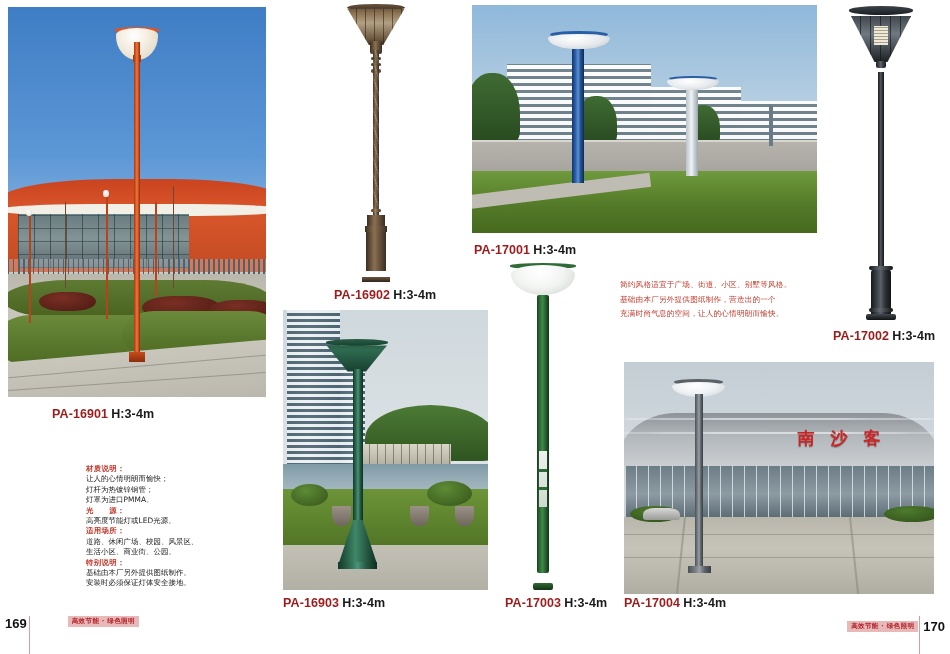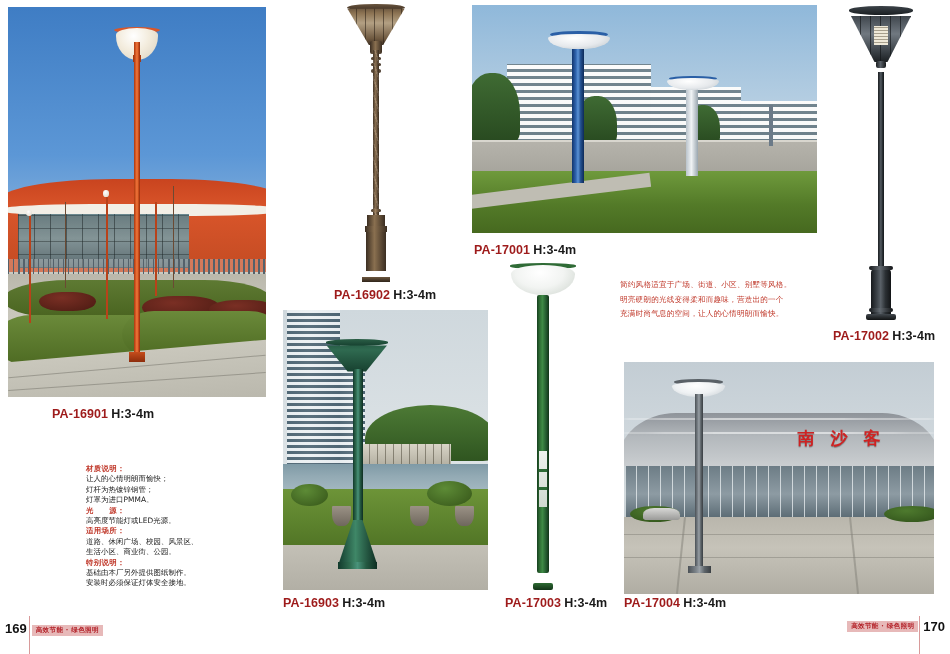--- a/index.html
+++ b/index.html
@@ -23,21 +23,21 @@
          font-size:7.4px;line-height:10.4px;color:#111;}
   .specs .hd{color:#c0392b;font-weight:bold;letter-spacing:.4px;}
   .specs .ln{color:#1a1a1a;letter-spacing:.1px;}
 
   
   .blurb{position:absolute;left:620px;top:278px;width:205px;
          font-family:"DejaVu Sans","Liberation Sans",sans-serif;
          font-size:7.6px;line-height:14.5px;color:#c0392b;letter-spacing:.2px;}
 
   
-  .footL{position:absolute;left:0;top:616px;width:185px;height:20px;display:flex;align-items:flex-end;}
+  .footL{position:absolute;left:0;top:616px;width:185px;height:20px;display:flex;align-items:flex-start;gap:36px;}
   .footR{position:absolute;left:765px;top:616px;width:185px;height:20px;display:flex;align-items:center;justify-content:flex-end;}
   .pageno{font-size:13px;font-weight:bold;color:#111;padding:0 5px;}
   .footbar{background:#e7b9b9;height:11px;display:flex;align-items:center;padding:0 4px;}
   .foottxt{font-family:"DejaVu Sans","Liberation Sans",sans-serif;font-size:6.6px;color:#b4232a;font-weight:bold;letter-spacing:.3px;white-space:nowrap;}
   .vrule{position:absolute;top:616px;width:1px;height:38px;background:#d89a9a;}
 
   
   .p1-sky{position:absolute;inset:0;background:linear-gradient(180deg,#3f7dc4 0%,#5c97d6 38%,#8fb6dd 60%,#b9cfe2 75%,#cdd8de 100%);}
   .p1-bldg{position:absolute;left:-4%;top:44%;width:112%;height:26%;
            background:linear-gradient(180deg,#c9441f 0%,#d9552a 30%,#c04a22 100%);border-radius:40% 40% 2% 2%/22% 22% 2% 2%;}
@@ -321,21 +321,21 @@
 
     <div class="p3-pole" style="left:86%;top:44%;width:1.2%;height:18%;background:#6b7a88;"></div>
   </div>
 
   <div class="caption" style="left:474px;top:243px;">
     <span class="code">PA-17001</span><span class="h">H:3-4m</span>
   </div>
 
   <div class="blurb">
     <div>简约风格适宜于广场、街道、小区、别墅等风格。</div>
-    <div>明亮硬朗的光线变得柔和而趣味，营造出的一个</div>
+    <div>基础由本厂另外提供图纸制作，营造出的一个</div>
     <div>充满时尚气息的空间，让人的心情明朗而愉快。</div>
   </div>
 
   <div class="cutout" style="left:827px;top:2px;width:108px;height:318px;">
     <div class="c6-shadetop"></div>
     <div class="c6-shade">
       <div class="c6-ribs"></div>
     </div>
     <div class="c6-lampbox"></div>
     <div class="c6-collar"></div>

